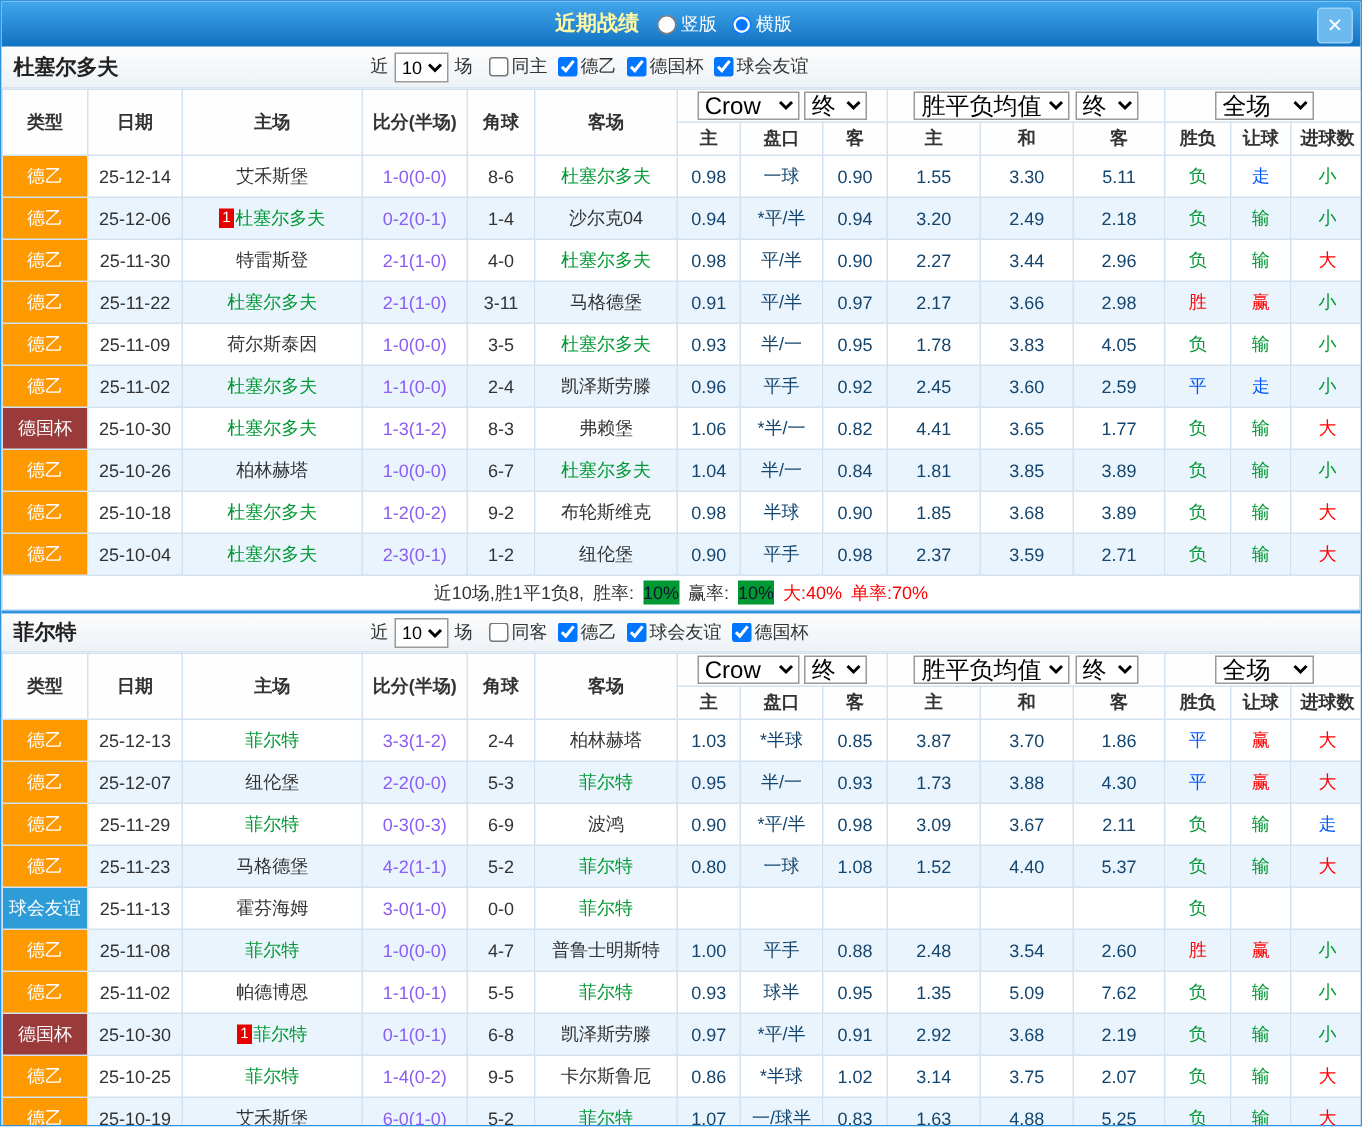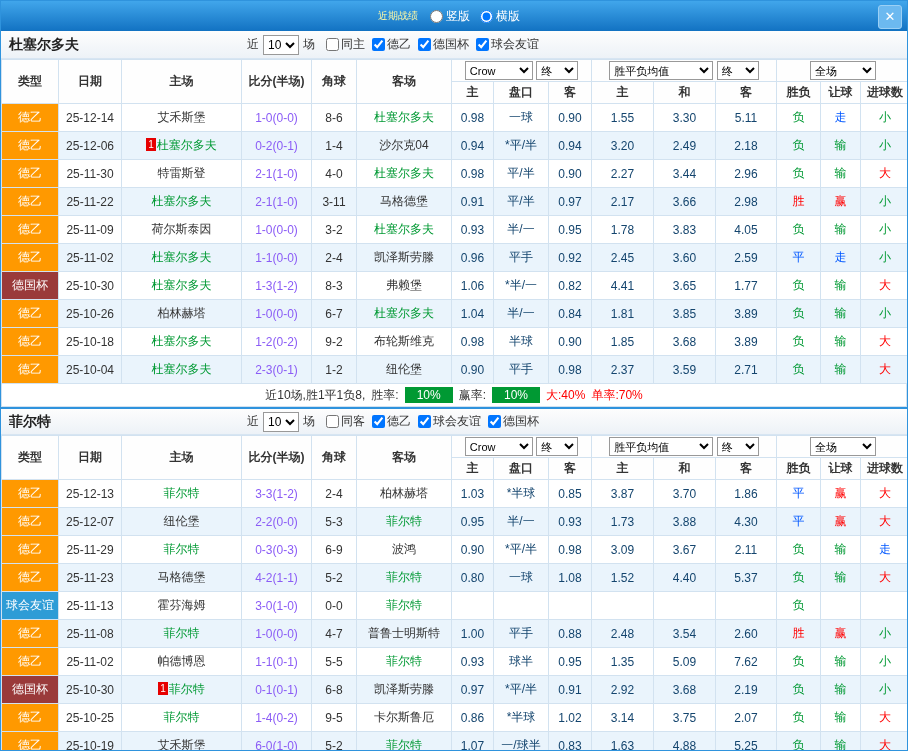--- a/index.html
+++ b/index.html
@@ -1,54 +1,54 @@
 <!DOCTYPE html>
 <html><head>
 <meta charset="utf-8">
 <style>
   html,body{margin:0;padding:0}
   body{font-family:"Liberation Sans","DejaVu Sans",sans-serif;background:#fff}
   .app{width:908px;height:751px;overflow:hidden;position:relative;font-size:12px;color:#333;border:1px solid #2f93dd;box-sizing:border-box}
   
   .topbar{height:30px;background:linear-gradient(180deg,#41a6eb,#1272c2);display:flex;align-items:center;justify-content:center;position:relative}
-  .topbar-title{color:#fff9a6;font-weight:normal;font-size:10px;margin-right:12px}
+  .topbar-title{color:#fff9a6;font-weight:bold;font-size:14px;margin-right:12px}
   .mode-group{display:flex;align-items:flex-start;color:#fff}
   .mode-group label{display:flex;align-items:center;margin-right:10px;cursor:pointer}
   .mode-group input{margin:0 3px 0 0}
   .close-btn{position:absolute;right:5px;top:4px;width:22px;height:22px;line-height:22px;text-align:center;background:#6cb9f0;border:1px solid #9bd0f5;border-radius:3px;color:#fff;font-weight:bold;font-size:13px;cursor:pointer}
   
   .section-head{height:28px;display:flex;align-items:center;background:linear-gradient(180deg,#fdfdfd,#edf2f7);border-bottom:1px solid #d7e5f2;padding:0 8px;box-sizing:border-box}
   .sec2 .section-head{border-top:2px solid #2f93dd}
   .team-title{font-weight:bold;font-size:14px;color:#222;min-width:150px}
   .filter-bar{display:flex;align-items:center;gap:4px;margin-left:88px}
   .filter-bar select{font-size:12px;height:20px}
   .filter-check{display:inline-flex;align-items:center;margin-left:7px;cursor:pointer}
   .filter-check input{margin:0 2px 0 0}
   
   table{width:908px;border-collapse:collapse;table-layout:fixed}
   th,td{border:1px solid #d2e2f0;text-align:center;overflow:hidden;white-space:nowrap;padding:0;font-size:12px}
   thead th{background:#fefefe;font-weight:bold;color:#333;height:21px}
-  thead select{font-size:11px;height:19px;vertical-align:middle}
+  thead select{font-size:16px;height:19px;vertical-align:middle}
   tbody td{height:27px}
   .row-odd{background:#fff}
   .row-even{background:#eaf4fc}
   .cell-type{color:#fff}
   .type-league{background:#ff9900}
   .type-cup{background:#9a3a3a}
   .type-friendly{background:#2e9cd6}
   .team-subject{color:#009933}
   .cell-score{color:#8b5cf6}
   .cell-odds{color:#14456e}
   .c-red{color:#ff0000}
   .c-blue{color:#0057ff}
   .c-green{color:#009933}
   .red-badge{display:inline-block;background:#e60000;color:#fff;font-size:10px;line-height:13px;padding:0 2px;margin-right:1px;vertical-align:1px}
   
   .summary{height:22px;display:flex;align-items:center;justify-content:center;gap:6px;border-left:1px solid #d2e2f0;border-right:1px solid #d2e2f0;border-bottom:1px solid #d2e2f0;background:#fff}
-  .rate-badge{background:#009933;color:#ffffff;padding:0 12px;line-height:16px}
+  .rate-badge{background:#009933;color:#0f172a;padding:0 0;line-height:16px}
   .summary .red{color:#ff0000}
   select{border:1px solid #999;background:#fff}
 </style>
 </head>
 <body>
 
 <div class="app">
 
   <div class="topbar">
     <span class="topbar-title">近期战绩</span>
@@ -204,21 +204,21 @@
             <td class="cell-odds">2.98</td>
             <td class="c-red">胜</td>
             <td class="c-red">赢</td>
             <td class="c-green">小</td>
           </tr>
           <tr class="row-odd">
             <td class="cell-type type-league">德乙</td>
             <td>25-11-09</td>
             <td class="cell-team"><span>荷尔斯泰因</span></td>
             <td class="cell-score">1-0(0-0)</td>
-            <td>3-2</td>
+            <td>3-5</td>
             <td class="cell-team"><span class="team-subject">杜塞尔多夫</span></td>
             <td class="cell-odds">0.93</td>
             <td class="cell-odds">半/一</td>
             <td class="cell-odds">0.95</td>
             <td class="cell-odds">1.78</td>
             <td class="cell-odds">3.83</td>
             <td class="cell-odds">4.05</td>
             <td class="c-green">负</td>
             <td class="c-green">输</td>
             <td class="c-green">小</td>

